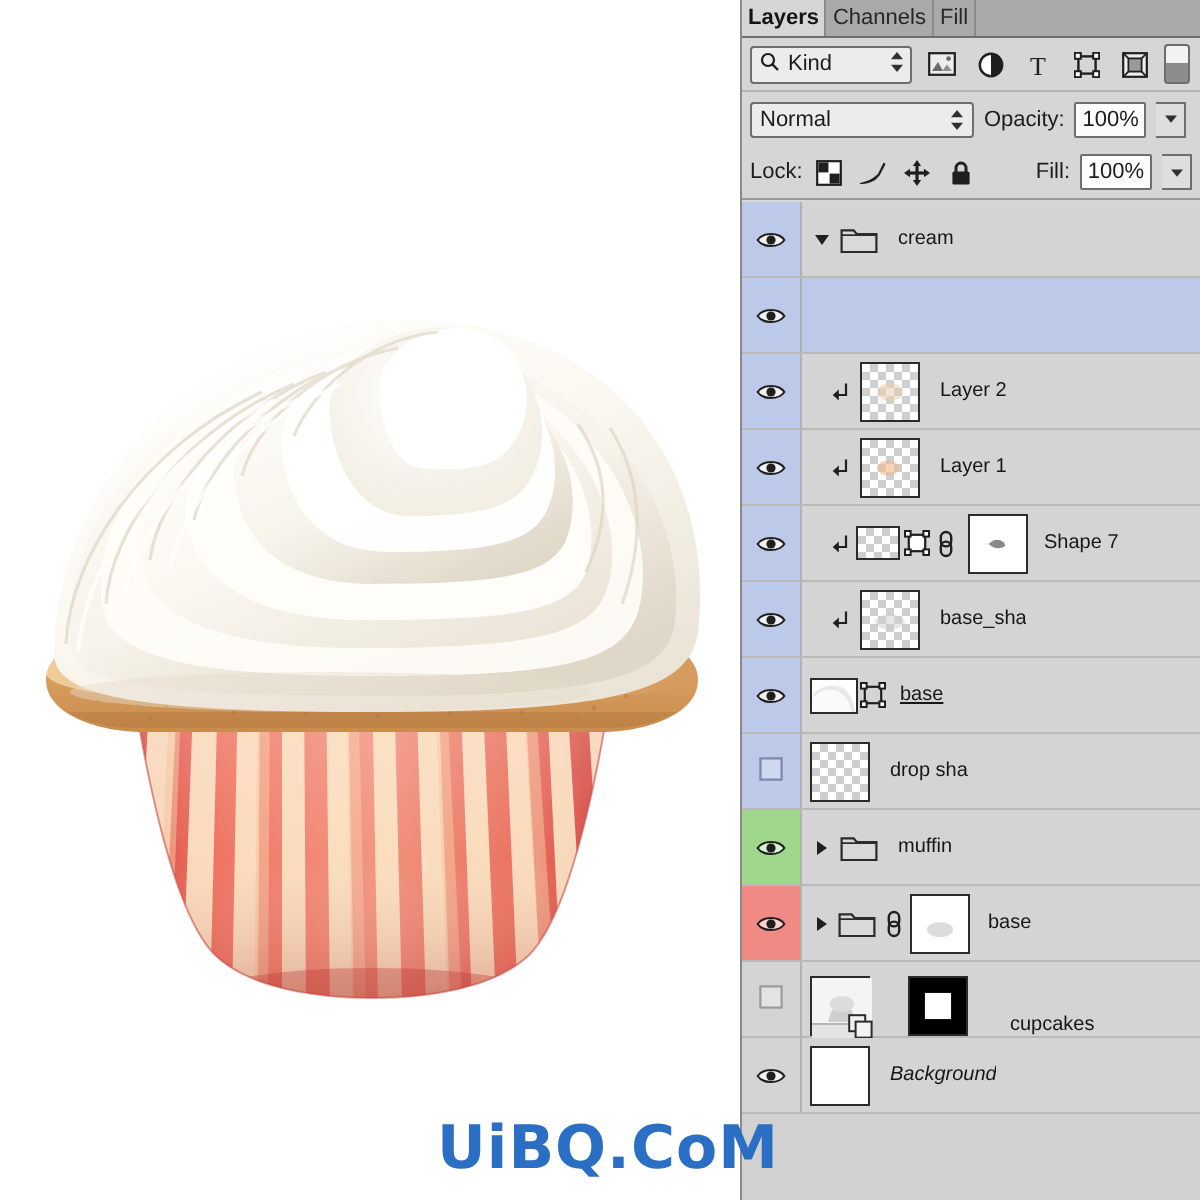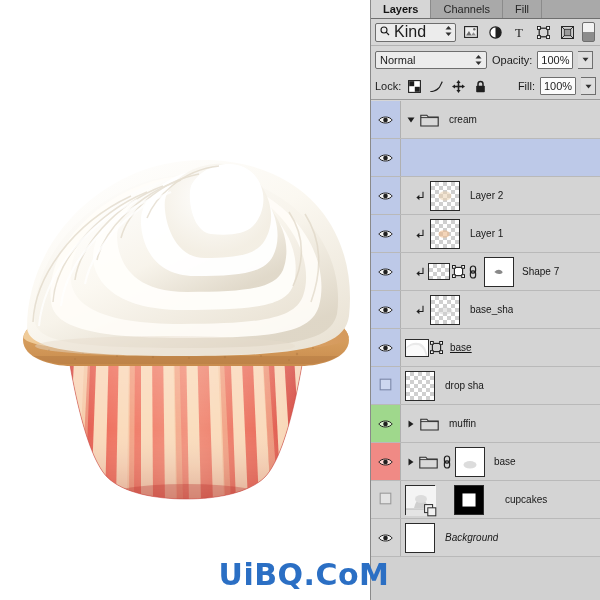--- a/index.html
+++ b/index.html
@@ -30,21 +30,21 @@
   }
 
   
   .tabstrip{
     position:relative;height:18px;
     background:#a9a9a9;
     border-bottom:1px solid #6f6f6f;
     display:flex;align-items:stretch;
   }
   .tab{
-    padding:0 12px;display:flex;align-items:center;
+    padding:0 3px;display:flex;align-items:center;
     font-size:11px;color:#262626;
     background:#a9a9a9;
     border-right:1px solid #8b8b8b;
     cursor:default;
   }
   .tab.active{
     background:#d6d6d6;color:#141414;font-weight:bold;
     border-right:1px solid #8b8b8b;
   }
 
@@ -54,21 +54,21 @@
     padding:0 4px;gap:6px;
     background:#d6d6d6;
     border-bottom:1px solid #b2b2b2;
   }
   .kindbox{
     display:flex;align-items:center;gap:4px;
     height:17px;padding:0 3px 0 4px;
     background:#ececec;border:1px solid #6e6e6e;border-radius:2px;
     min-width:72px;
   }
-  .kindbox .lbl{font-size:16px;color:#1c1c1c;flex:1;}
+  .kindbox .lbl{font-size:11px;color:#1c1c1c;flex:1;}
   .ficon{
     width:18px;height:18px;display:flex;align-items:center;
     justify-content:center;cursor:default;
   }
   .toggle-sw{
     width:11px;height:18px;margin-left:auto;margin-right:1px;
     border:1px solid #6e6e6e;border-radius:2px;
     background:linear-gradient(to bottom,#f2f2f2 0%,#f2f2f2 48%,#8c8c8c 48%,#8c8c8c 100%);
   }
 
@@ -690,21 +690,21 @@
       </div>
 
       <div class="layerrow">
         <div class="eyecell">
           <span>
             <svg width="13" height="13" viewBox="0 0 13 13">
               <rect x="1.2" y="1.2" width="10.6" height="10.6" fill="#e3e3e3" stroke="#9a9a9a" stroke-width="1.1"></rect>
             </svg>
           </span>
         </div>
-        <div class="body" style="gap:15px;">
+        <div class="body" style="gap:15px;align-items:flex-end;">
           <div class="thumb" style="background:#f3f3f3;overflow:visible;">
             <svg width="30" height="30" viewBox="0 0 30 30" style="position:absolute;left:0;top:0;">
               <rect x="0" y="0" width="30" height="30" fill="#f4f4f4"></rect>
               <path d="M8,22 q2,-9 7,-9 q5,0 7,9 Z" fill="#cfcfcf"></path>
               <ellipse cx="15" cy="13" rx="6" ry="4" fill="#dcdcdc"></ellipse>
               <rect x="0" y="23" width="30" height="7" fill="#e4e4e4"></rect>
               <line x1="0" y1="23" x2="30" y2="23" stroke="#b6b6b6" stroke-width="1"></line>
             </svg>
             <svg width="13" height="13" viewBox="0 0 13 13" style="position:absolute;right:-3px;bottom:-3px;">
               <rect x="0.6" y="0.6" width="8" height="8" fill="#f2f2f2" stroke="#2b2b2b" stroke-width="1"></rect>

